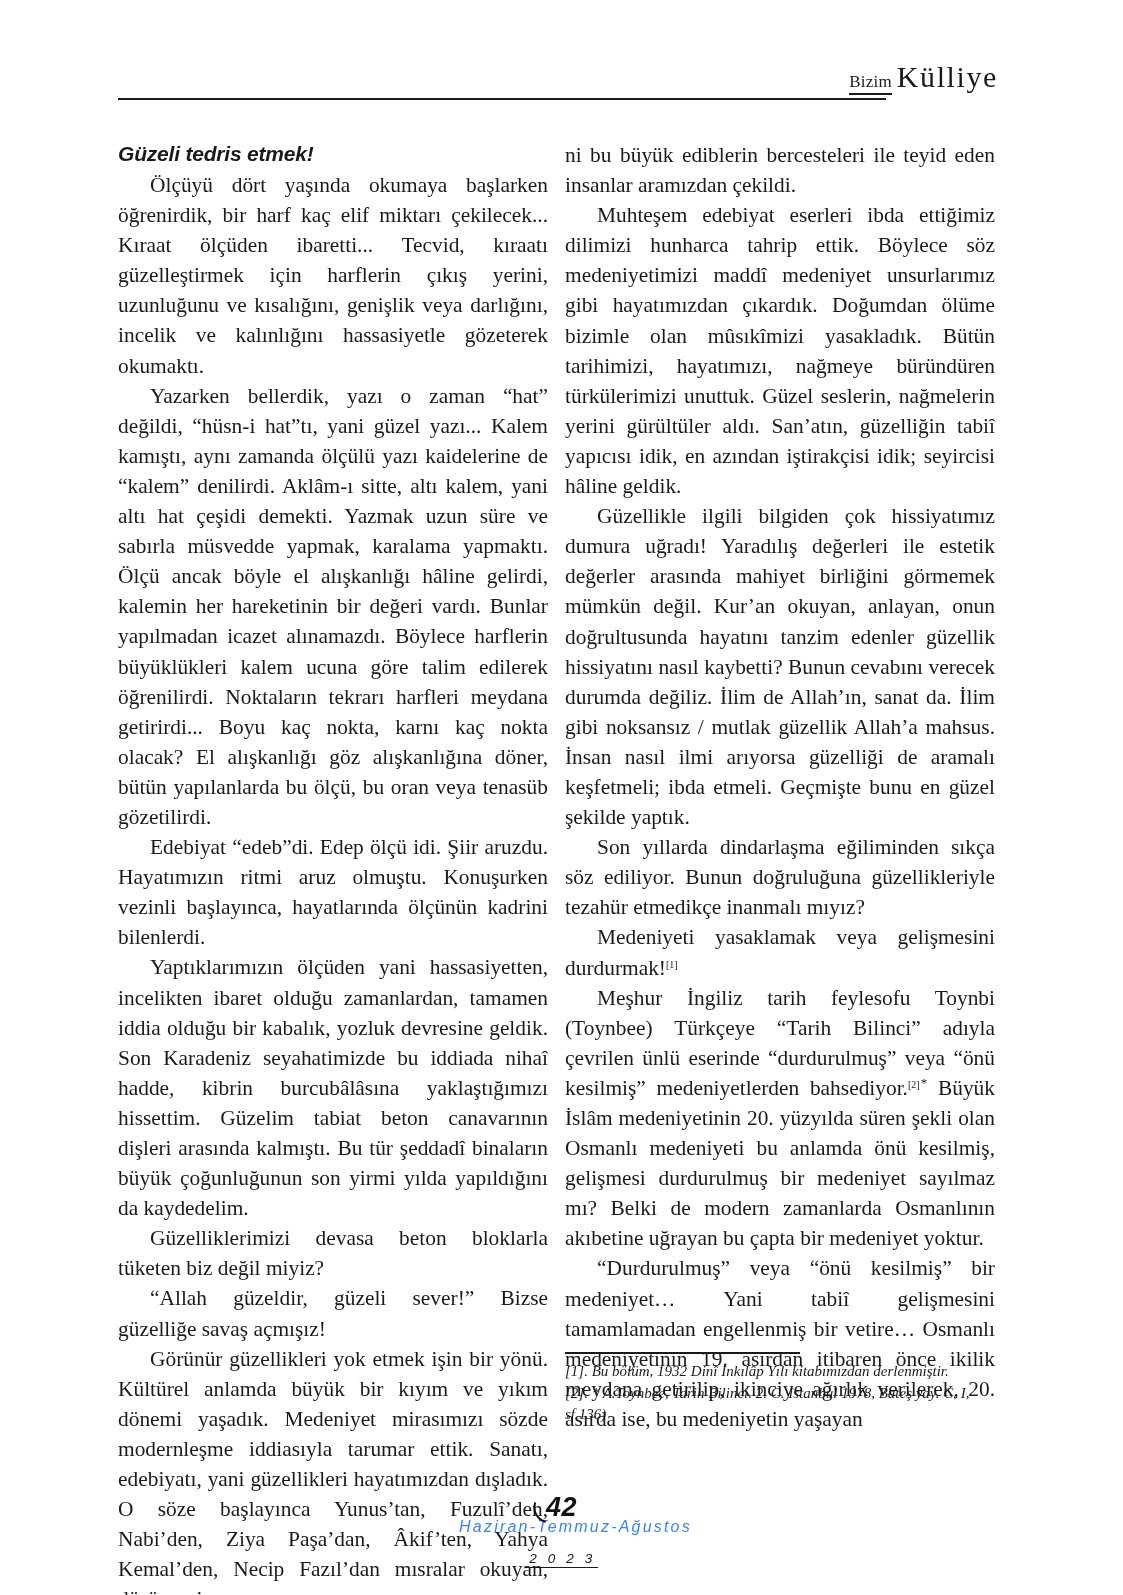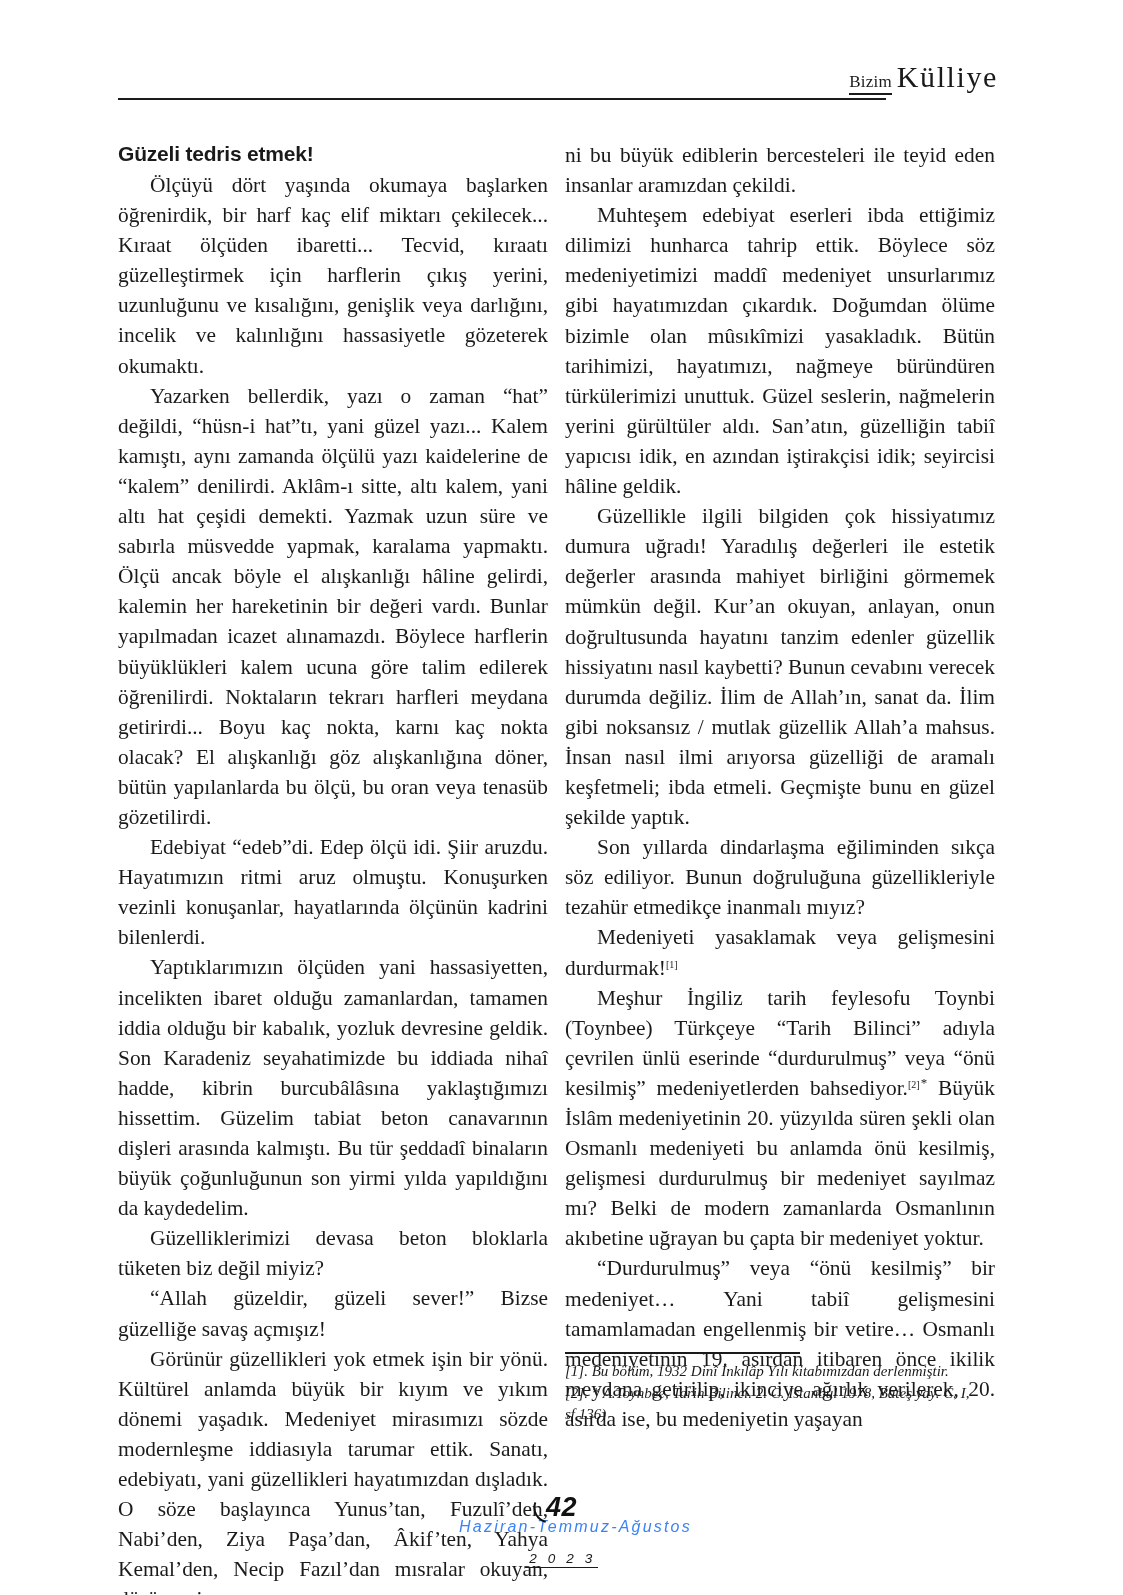--- a/index.html
+++ b/index.html
@@ -73,20 +73,21 @@
     text-align: justify;
     text-justify: inter-word;
     hyphens: manual;
   }
   .col-left  { left: 118px; }
   .col-right { left: 565px; }
 
   .section-title {
     font-family: "Liberation Sans", "DejaVu Sans", sans-serif;
     font-weight: bold;
+    font-style: italic;
     font-size: 21px;
     line-height: 27px;
     margin: 0 0 3px 0;
     text-align: left;
     letter-spacing: -0.2px;
   }
 
   .para {
     margin: 0;
     text-indent: 32px;
@@ -193,21 +194,21 @@
     <div class="runhead-title">
       <span class="runhead-small">Bizim</span>
       <span class="runhead-big">Külliye</span>
     </div>
   </div>
 
   <div class="col col-left">
     <h2 class="section-title">Güzeli tedris etmek!</h2>
     <p class="para">Ölçüyü dört yaşında okumaya başlarken öğrenirdik, bir harf kaç elif miktarı çekilecek... Kıraat ölçüden ibaretti... Tecvid, kıraatı güzelleştirmek için harflerin çıkış yerini, uzunluğunu ve kısalığını, genişlik veya darlığını, incelik ve kalınlığını hassasiyetle gözeterek okumaktı.</p>
     <p class="para">Yazarken bellerdik, yazı o zaman “hat” değildi, “hüsn-i hat”tı, yani güzel yazı... Kalem kamıştı, aynı zamanda ölçülü yazı kaidelerine de “kalem” denilirdi. Aklâm-ı sitte, altı kalem, yani altı hat çeşidi demekti. Yazmak uzun süre ve sabırla müsvedde yapmak, karalama yapmaktı. Ölçü ancak böyle el alışkanlığı hâline gelirdi, kalemin her hareketinin bir değeri vardı. Bunlar yapılmadan icazet alınamazdı. Böylece harflerin büyüklükleri kalem ucuna göre talim edilerek öğrenilirdi. Noktaların tekrarı harfleri meydana getirirdi... Boyu kaç nokta, karnı kaç nokta olacak? El alışkanlığı göz alışkanlığına döner, bütün yapılanlarda bu ölçü, bu oran veya tenasüb gözetilirdi.</p>
-    <p class="para">Edebiyat “edeb”di. Edep ölçü idi. Şiir aruzdu. Hayatımızın ritmi aruz olmuştu. Konuşurken vezinli konuşanlar, hayatlarında ölçünün kadrini bilenlerdi.</p>
+    <p class="para">Edebiyat “edeb”di. Edep ölçü idi. Şiir aruzdu. Hayatımızın ritmi aruz olmuştu. Konuşurken vezinli başlayınca, hayatlarında ölçünün kadrini bilenlerdi.</p>
     <p class="para">Yaptıklarımızın ölçüden yani hassasiyetten, incelikten ibaret olduğu zamanlardan, tamamen iddia olduğu bir kabalık, yozluk devresine geldik. Son Karadeniz seyahatimizde bu iddiada nihaî hadde, kibrin burcubâlâsına yaklaştığımızı hissettim. Güzelim tabiat beton canavarının dişleri arasında kalmıştı. Bu tür şeddadî binaların büyük çoğunluğunun son yirmi yılda yapıldığını da kaydedelim.</p>
     <p class="para">Güzelliklerimizi devasa beton bloklarla tüketen biz değil miyiz?</p>
     <p class="para">“Allah güzeldir, güzeli sever!” Bizse güzelliğe savaş açmışız!</p>
     <p class="para">Görünür güzellikleri yok etmek işin bir yönü. Kültürel anlamda büyük bir kıyım ve yıkım dönemi yaşadık. Medeniyet mirasımızı sözde modernleşme iddiasıyla tarumar ettik. Sanatı, edebiyatı, yani güzellikleri hayatımızdan dışladık. O söze başlayınca Yunus’tan, Fuzulî’den, Nabi’den, Ziya Paşa’dan, Âkif’ten, Yahya Kemal’den, Necip Fazıl’dan mısralar okuyan, düşüncesi-</p>
   </div>
 
   <div class="col col-right">
     <p class="para noindent">ni bu büyük ediblerin bercesteleri ile teyid eden insanlar aramızdan çekildi.</p>
     <p class="para">Muhteşem edebiyat eserleri ibda ettiğimiz dilimizi hunharca tahrip ettik. Böylece söz medeniyetimizi maddî medeniyet unsurlarımız gibi hayatımızdan çıkardık. Doğumdan ölüme bizimle olan mûsıkîmizi yasakladık. Bütün tarihimizi, hayatımızı, nağmeye büründüren türkülerimizi unuttuk. Güzel seslerin, nağmelerin yerini gürültüler aldı. San’atın, güzelliğin tabiî yapıcısı idik, en azından iştirakçisi idik; seyircisi hâline geldik.</p>
     <p class="para">Güzellikle ilgili bilgiden çok hissiyatımız dumura uğradı! Yaradılış değerleri ile estetik değerler arasında mahiyet birliğini görmemek mümkün değil. Kur’an okuyan, anlayan, onun doğrultusunda hayatını tanzim edenler güzellik hissiyatını nasıl kaybetti? Bunun cevabını verecek durumda değiliz. İlim de Allah’ın, sanat da. İlim gibi noksansız / mutlak güzellik Allah’a mahsus. İnsan nasıl ilmi arıyorsa güzelliği de aramalı keşfetmeli; ibda etmeli. Geçmişte bunu en güzel şekilde yaptık.</p>

